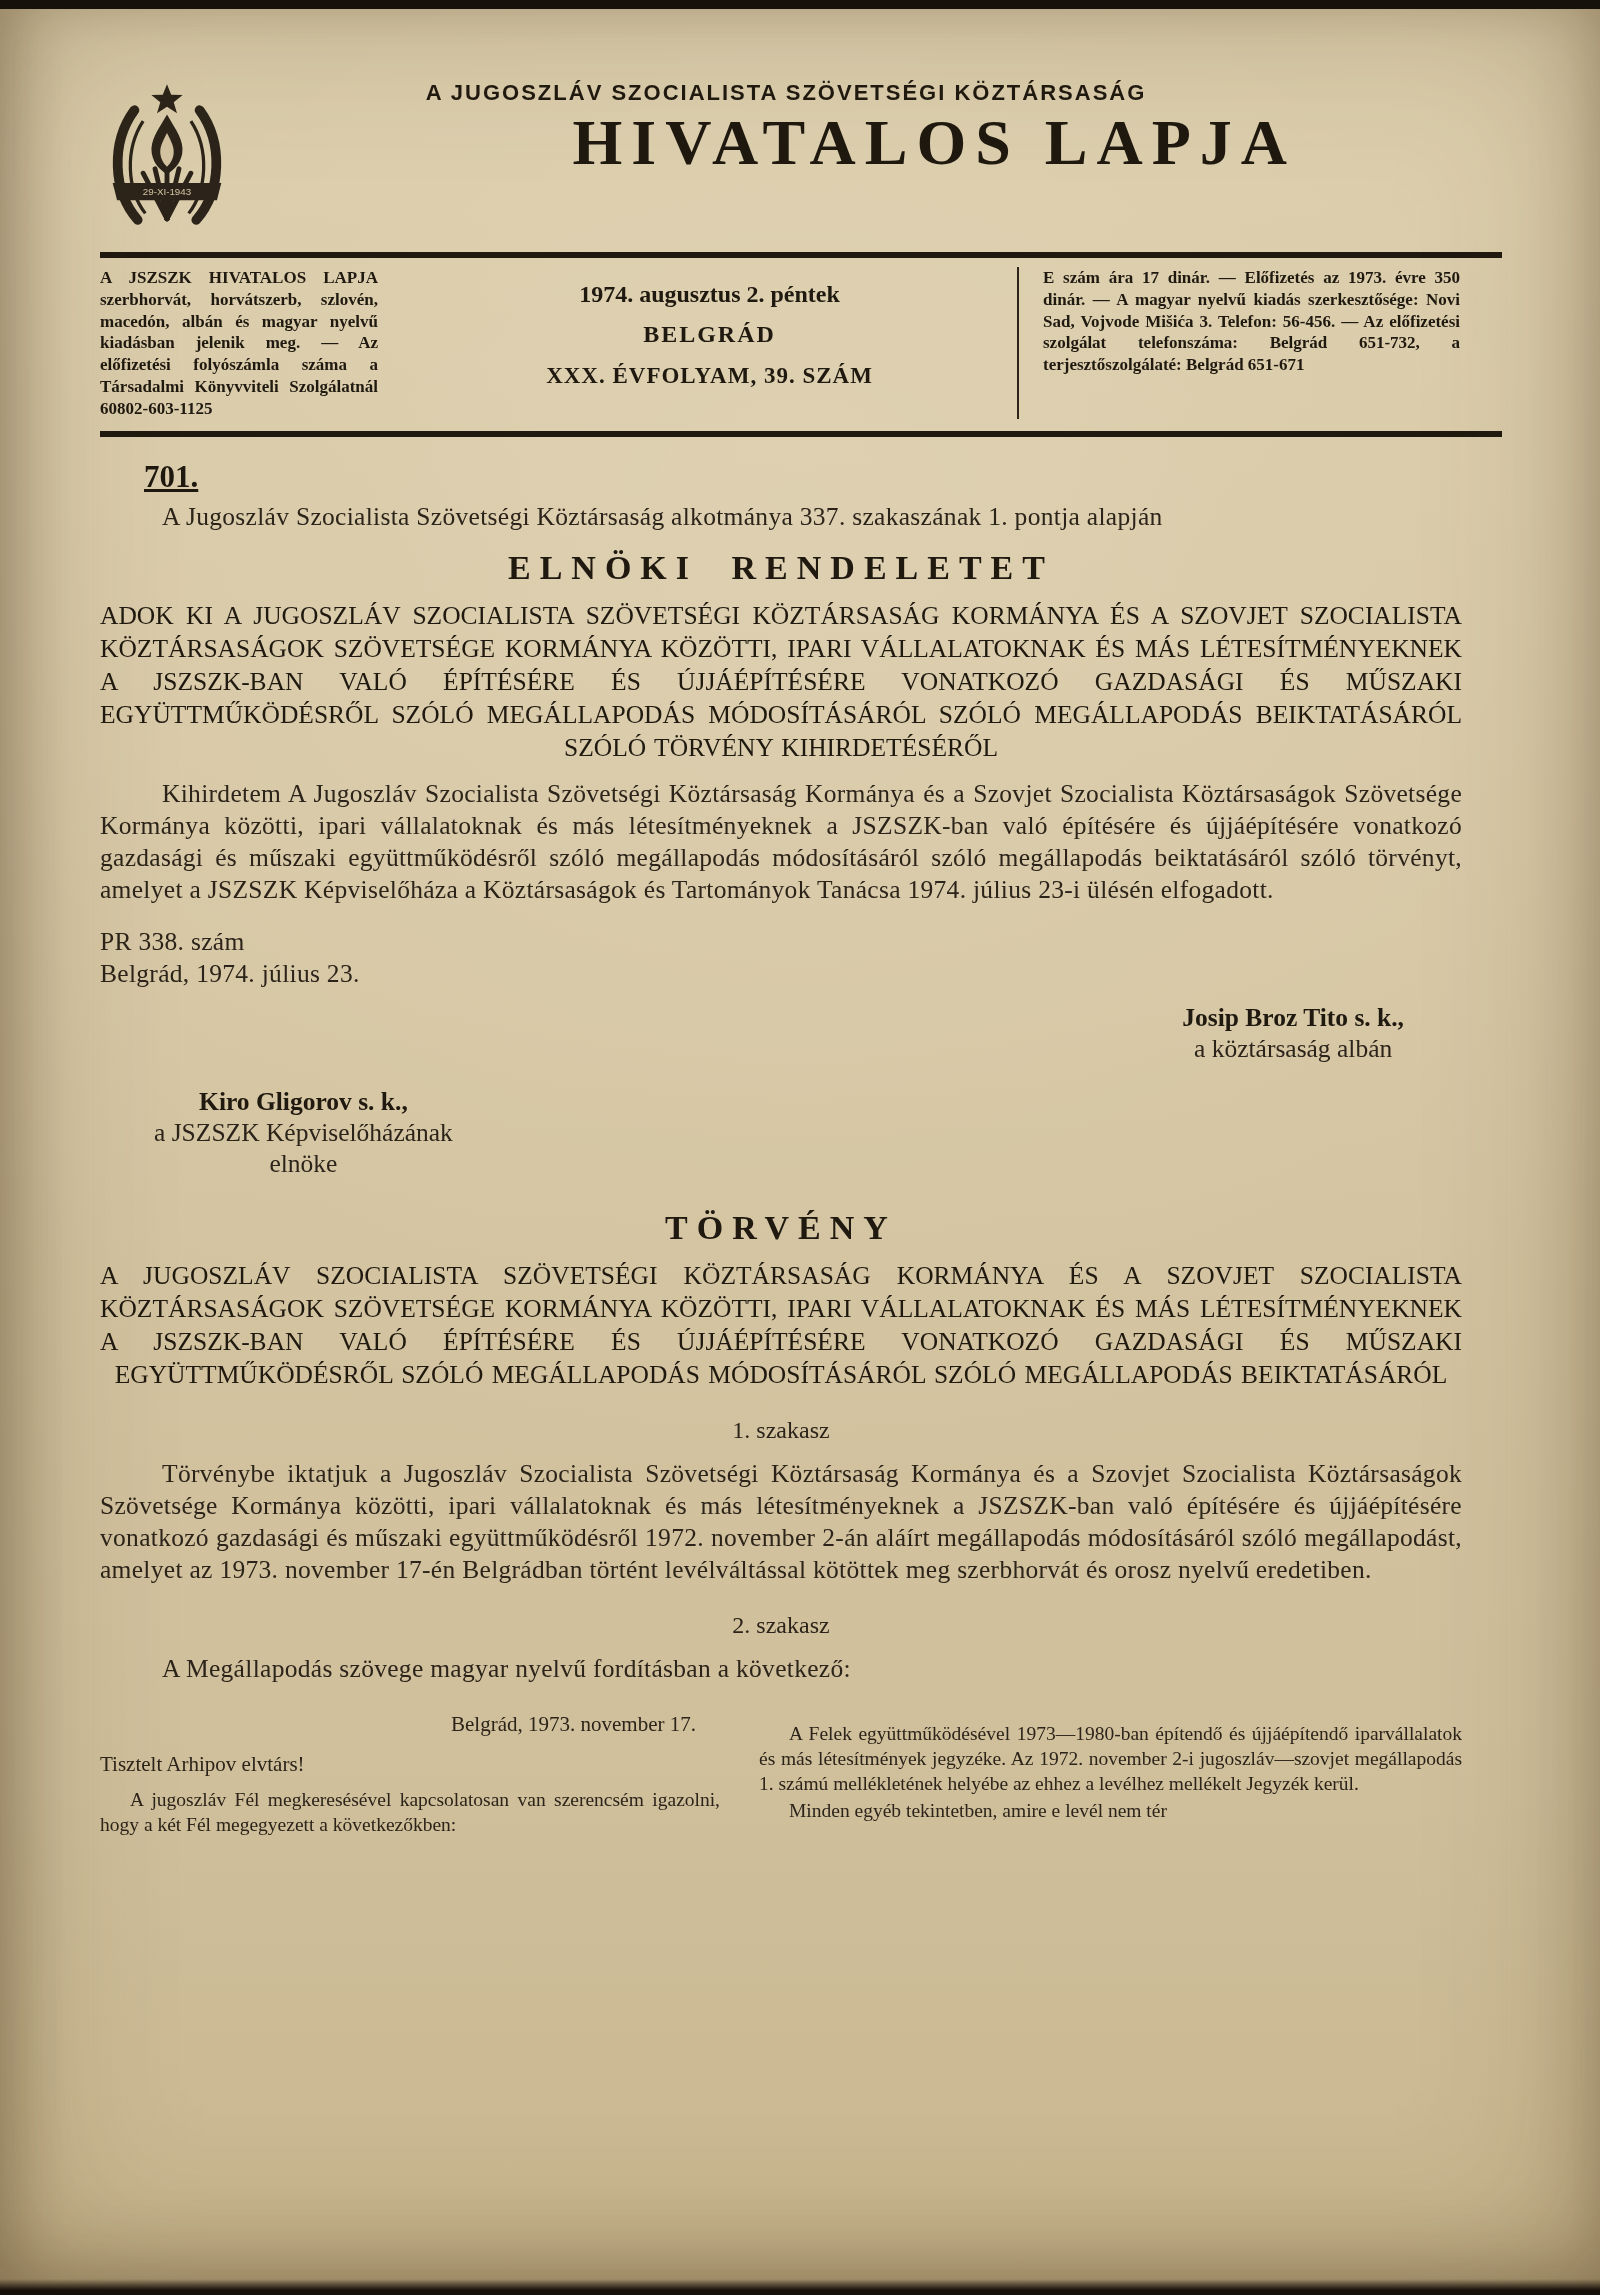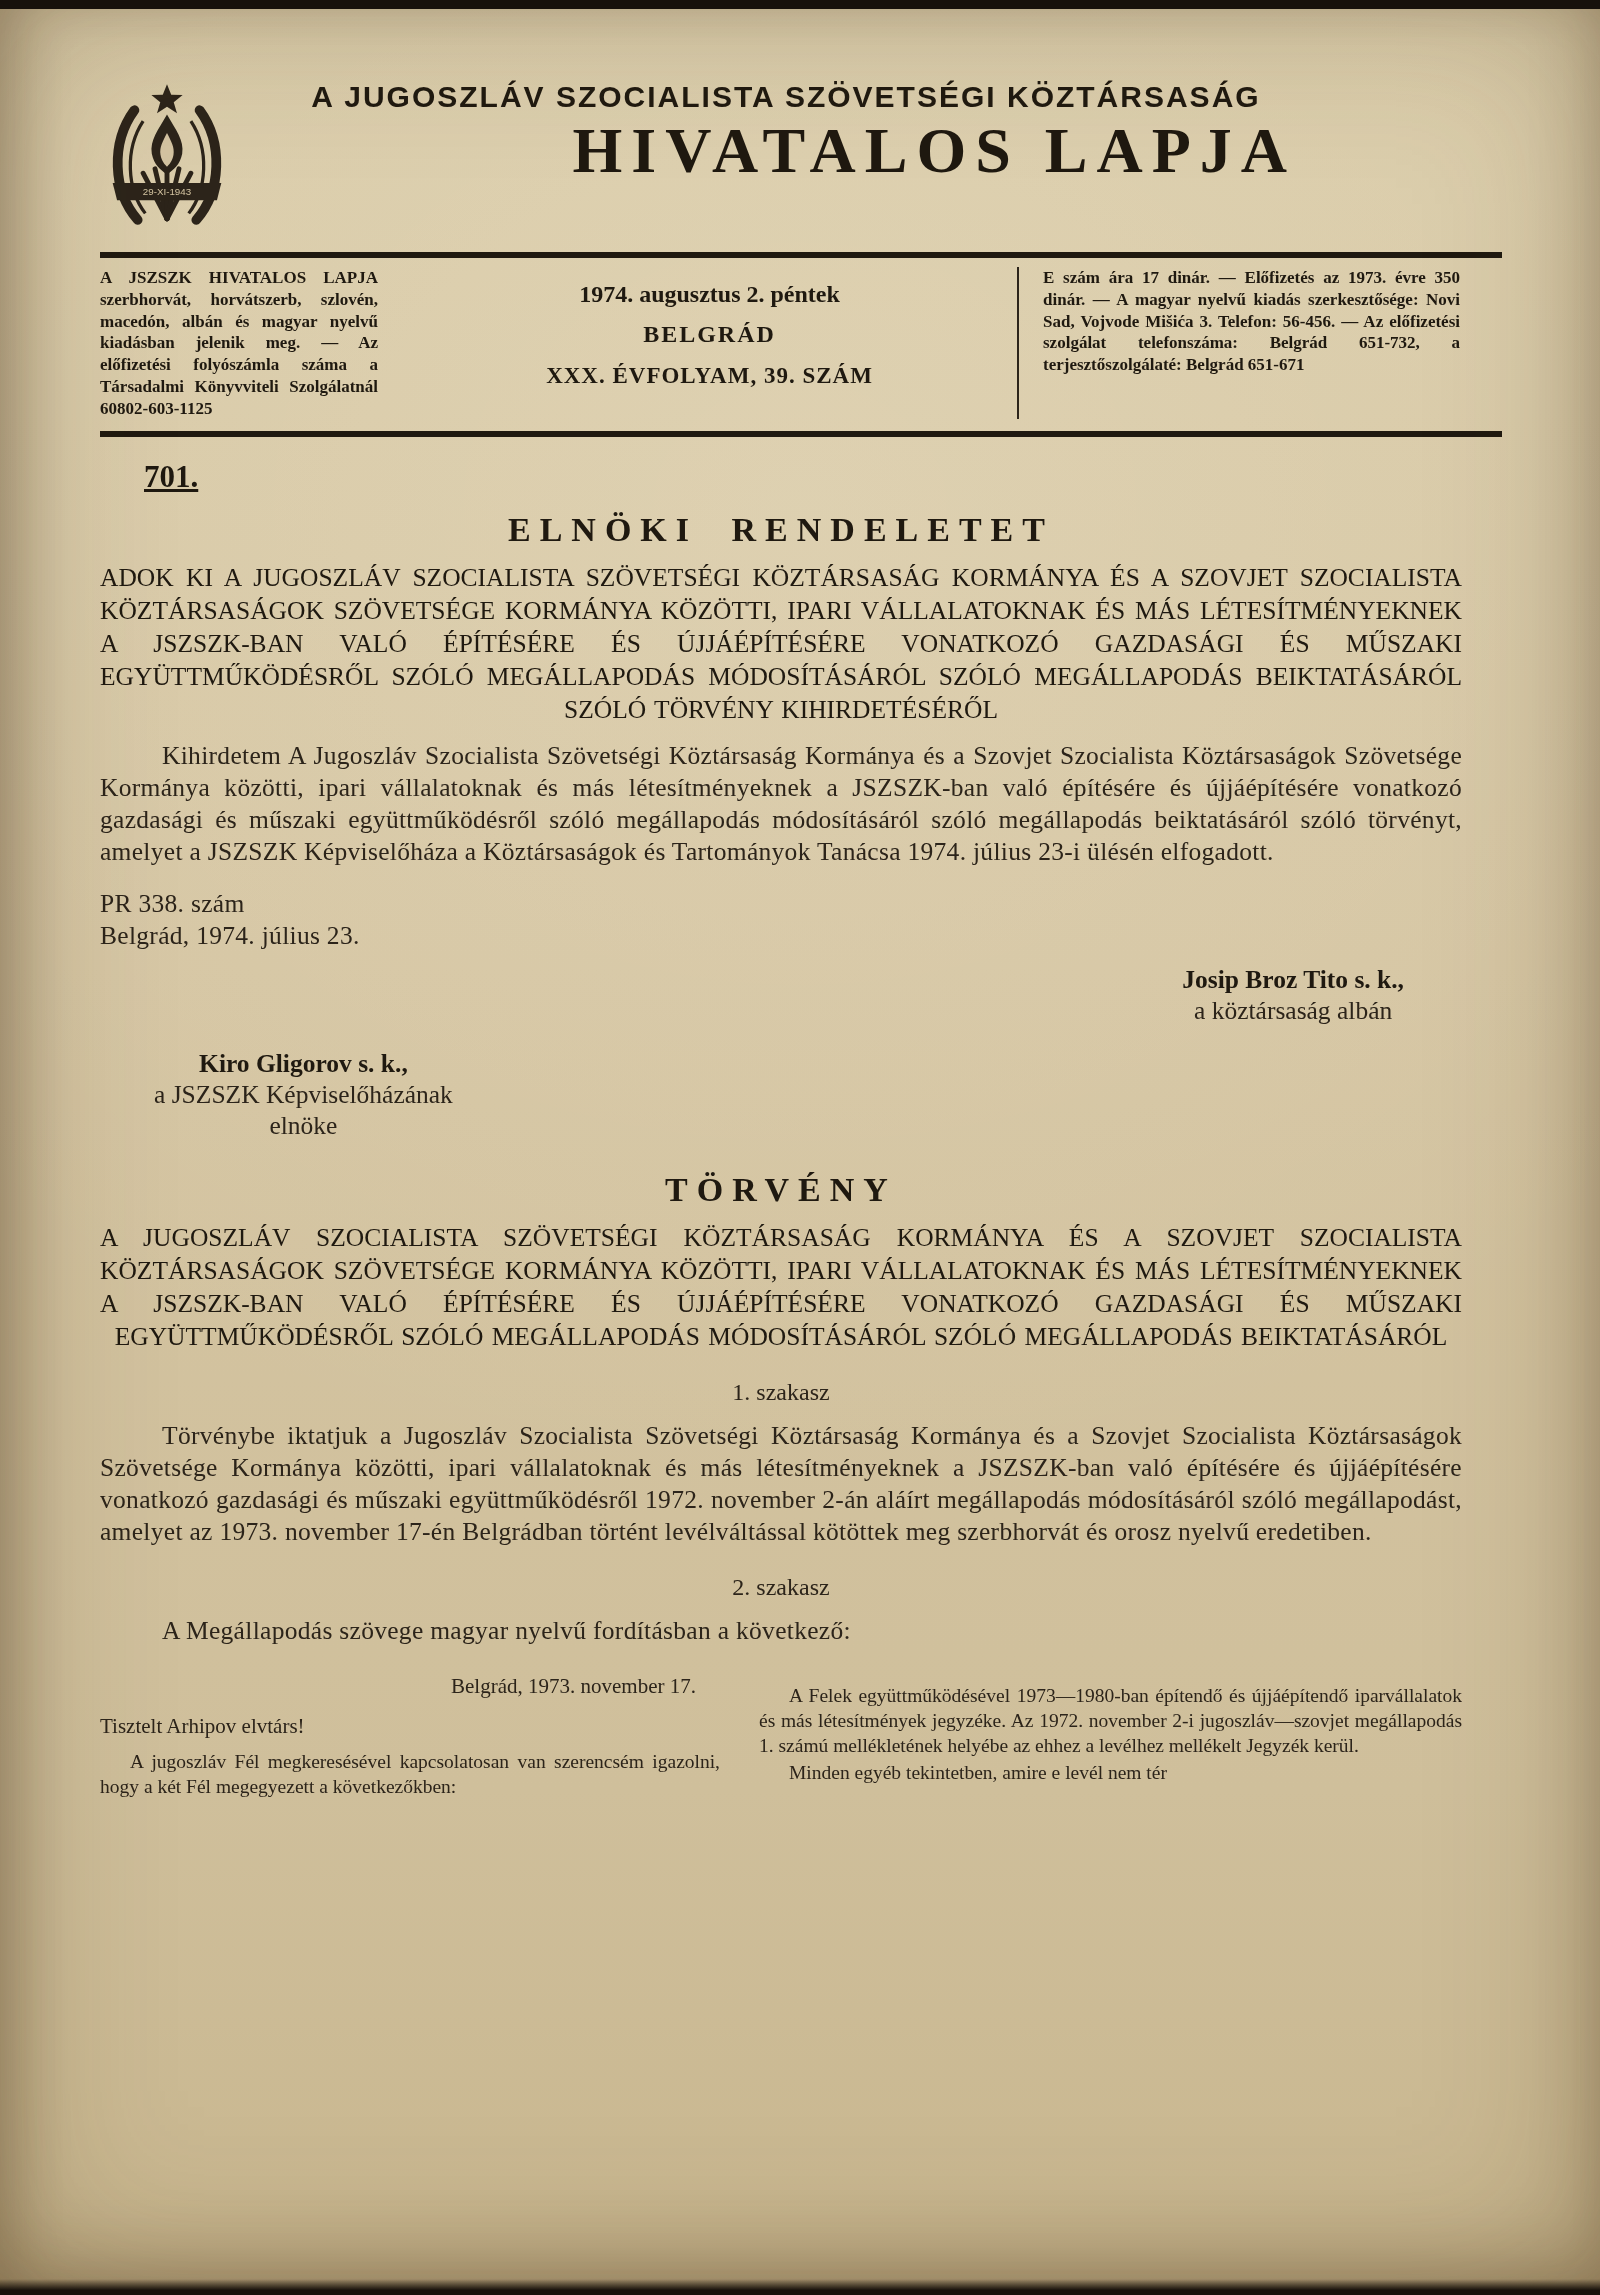--- a/index.html
+++ b/index.html
@@ -21,21 +21,21 @@
   .vignette{position:absolute;inset:0;z-index:6;pointer-events:none;
     box-shadow:inset 0 0 170px rgba(72,50,18,0.30), inset 0 -34px 70px rgba(58,38,12,0.22), inset 18px 0 50px rgba(58,38,12,0.14);}
   .edge-top{position:absolute;top:0;left:0;right:0;height:9px;background:#17110b;z-index:7;}
   .edge-bottom{position:absolute;bottom:0;left:0;right:0;height:16px;z-index:7;
     background:linear-gradient(180deg,rgba(23,17,11,0),#17110b 70%);}
 
   
   .masthead{display:flex;align-items:flex-start;gap:28px;padding:80px 100px 4px 100px;}
   .emblem{flex:0 0 auto;margin-top:2px;}
   .mast-titles{width:1020px;margin-left:14px;text-align:center;}
-  .republic-line{font-family:"Liberation Sans",sans-serif;font-weight:700;font-size:30px;
+  .republic-line{font-family:"Liberation Sans",sans-serif;font-weight:700;font-size:22px;
     letter-spacing:2px;color:var(--ink_strong);white-space:nowrap;}
   .gazette-title{font-family:"Liberation Serif",serif;font-weight:700;font-size:64px;
     letter-spacing:9px;line-height:1.02;margin-top:4px;color:var(--ink_strong);white-space:nowrap;text-align:right;}
 
   
   .infobar{margin:10px 98px 0 100px;display:flex;align-items:stretch;
     border-top:6px solid var(--ink_strong);border-bottom:6px solid var(--ink_strong);
     padding:9px 0 12px;}
   .info-left{flex:0 0 302px;font-weight:700;font-size:17px;line-height:1.28;
     text-align:justify;padding-right:24px;color:var(--ink_strong);}
@@ -113,20 +113,21 @@
   <div class="info-mid">
     <div class="date-line">1974. augusztus 2. péntek</div>
     <div class="city-line">BELGRÁD</div>
     <div class="volume-line">XXX. ÉVFOLYAM, 39. SZÁM</div>
   </div>
   <div class="info-right">E szám ára 17 dinár. — Előfizetés az 1973. évre 350 dinár. — A magyar nyelvű kiadás szerkesztősége: Novi Sad, Vojvode Mišića 3. Telefon: 56-456. — Az előfizetési szolgálat telefonszáma: Belgrád 651-732, a terjesztőszolgálaté: Belgrád 651-671</div>
 </section>
 
 <main class="page-body">
   <div class="art-number">701.</div>
+  <p class="intro">A Jugoszláv Szocialista Szövetségi Köztársaság alkotmánya 337. szakaszának 1. pontja alapján</p>
 
   <h2 class="center-heading">ELNÖKI RENDELETET</h2>
   <p class="bold-title">ADOK KI A JUGOSZLÁV SZOCIALISTA SZÖVETSÉGI KÖZTÁRSASÁG KORMÁNYA ÉS A SZOVJET SZOCIALISTA KÖZTÁRSASÁGOK SZÖVETSÉGE KORMÁNYA KÖZÖTTI, IPARI VÁLLALATOKNAK ÉS MÁS LÉTESÍTMÉNYEKNEK A JSZSZK-BAN VALÓ ÉPÍTÉSÉRE ÉS ÚJJÁÉPÍTÉSÉRE VONATKOZÓ GAZDASÁGI ÉS MŰSZAKI EGYÜTTMŰKÖDÉSRŐL SZÓLÓ MEGÁLLAPODÁS MÓDOSÍTÁSÁRÓL SZÓLÓ MEGÁLLAPODÁS BEIKTATÁSÁRÓL SZÓLÓ TÖRVÉNY KIHIRDETÉSÉRŐL</p>
   <p class="para">Kihirdetem A Jugoszláv Szocialista Szövetségi Köztársaság Kormánya és a Szovjet Szocialista Köztársaságok Szövetsége Kormánya közötti, ipari vállalatoknak és más létesítményeknek a JSZSZK-ban való építésére és újjáépítésére vonatkozó gazdasági és műszaki együttműködésről szóló megállapodás módosításáról szóló megállapodás beiktatásáról szóló törvényt, amelyet a JSZSZK Képviselőháza a Köztársaságok és Tartományok Tanácsa 1974. július 23-i ülésén elfogadott.</p>
 
   <p class="plain first">PR 338. szám</p>
   <p class="plain">Belgrád, 1974. július 23.</p>
 
   <div class="sign-right">
     <div class="sign-name">Josip Broz Tito s. k.,</div>

